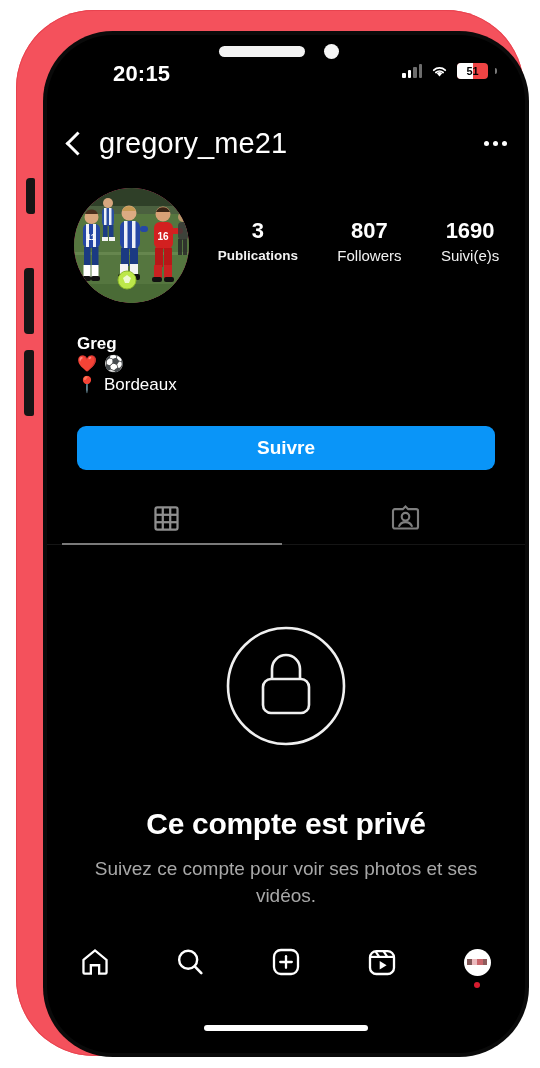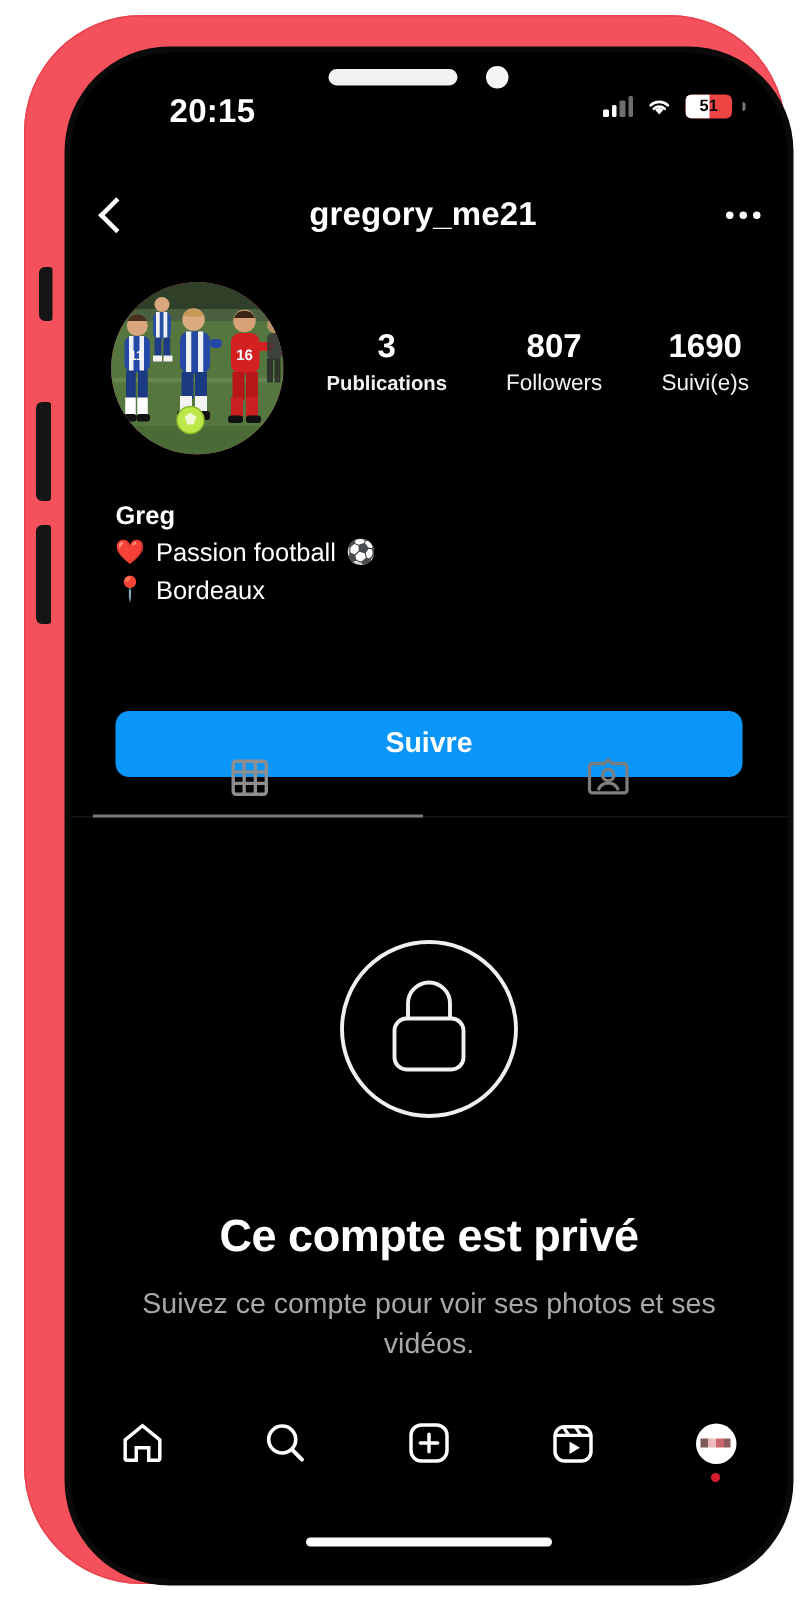--- a/index.html
+++ b/index.html
@@ -150,24 +150,24 @@
   }
   .chev-left {
     width: 14px; height: 14px;
     border-left: 3.4px solid #ffffff;
     border-bottom: 3.4px solid #ffffff;
     transform: rotate(45deg);
     margin-left: 5px;
   }
   .header-title {
     flex: 1;
-    text-align: center;
+    text-align: left;
     color: #ffffff;
-    font-size: 22px;
-    font-weight: bold;
+    font-size: 29px;
+    font-weight: normal;
     letter-spacing: 0.1px;
     margin-left: -4px;
   }
   .more-btn {
     width: 60px; height: 52px;
     display: flex; align-items: center; justify-content: center;
     gap: 4px;
     cursor: pointer;
   }
   .more-btn span {
@@ -248,21 +248,20 @@
     width: 418px; height: 44px;
     border-radius: 9px;
     background: #0a95f8;
     display: flex;
     align-items: center;
     justify-content: center;
     color: #ffffff;
     font-size: 19px;
     font-weight: bold;
     cursor: pointer;
-    margin-top: 48px;
   }
 
   
   .tabs {
     position: absolute;
     left: 0; top: 455px;
     width: 478px;
     height: 56px;
     display: flex;
   }
@@ -512,21 +511,20 @@
             <div class="num">1690</div>
             <div class="lab">Suivi(e)s</div>
           </div>
         </div>
       </div>
 
       <div class="bio">
         <div class="name">Greg</div>
         <div class="line">
           <span class="emoji">❤️</span>
-          <span>Passion football</span>
           <span class="emoji">⚽</span>
         </div>
         <div class="line">
           <span class="emoji">📍</span>
           <span>Bordeaux</span>
         </div>
       </div>
 
       <div class="follow-btn" style="background: rgb(10, 149, 248);">Suivre</div>
 

